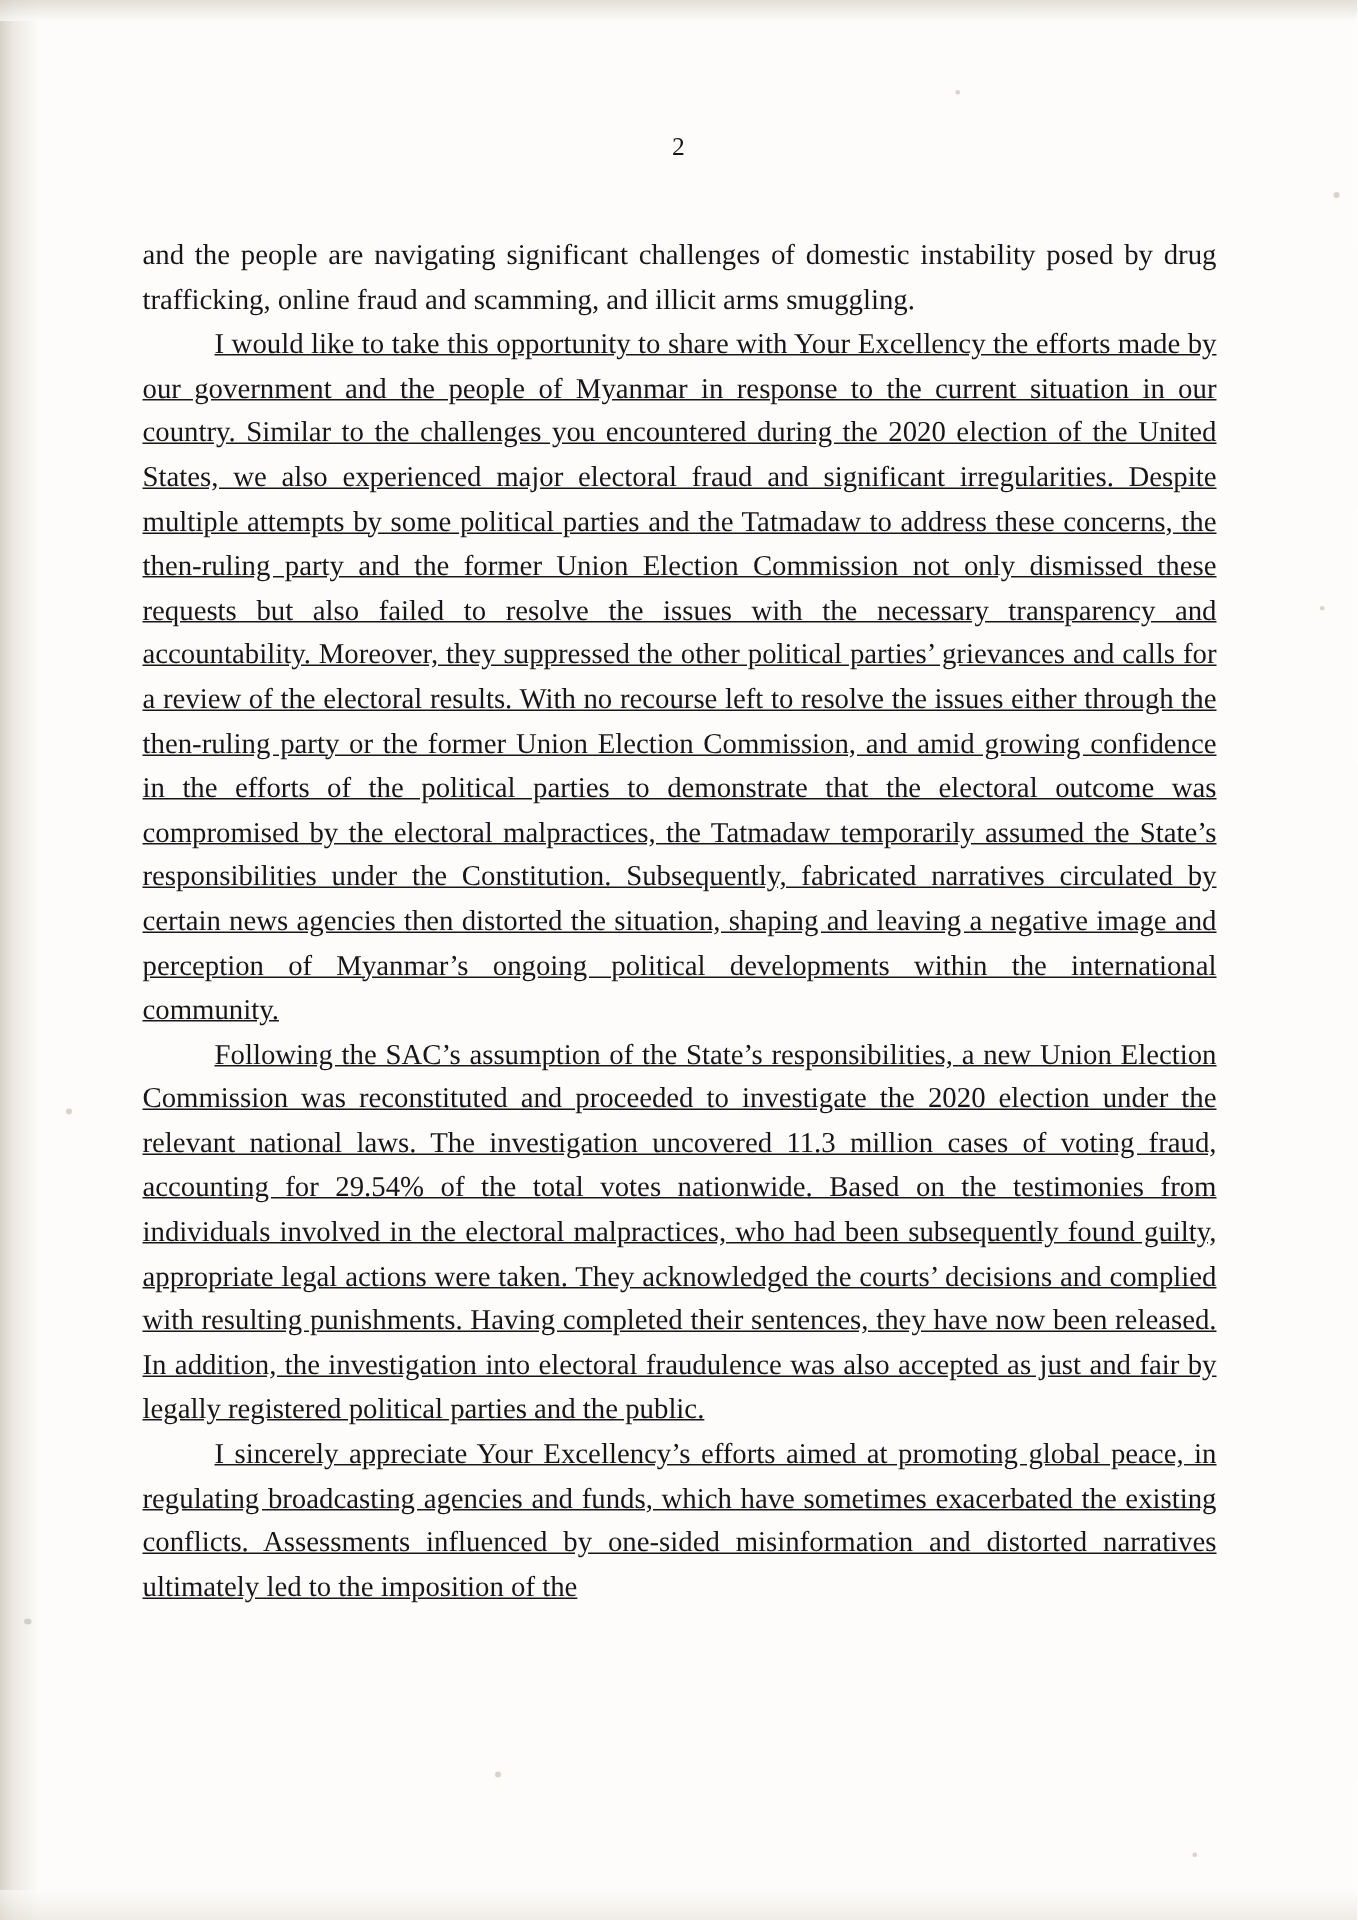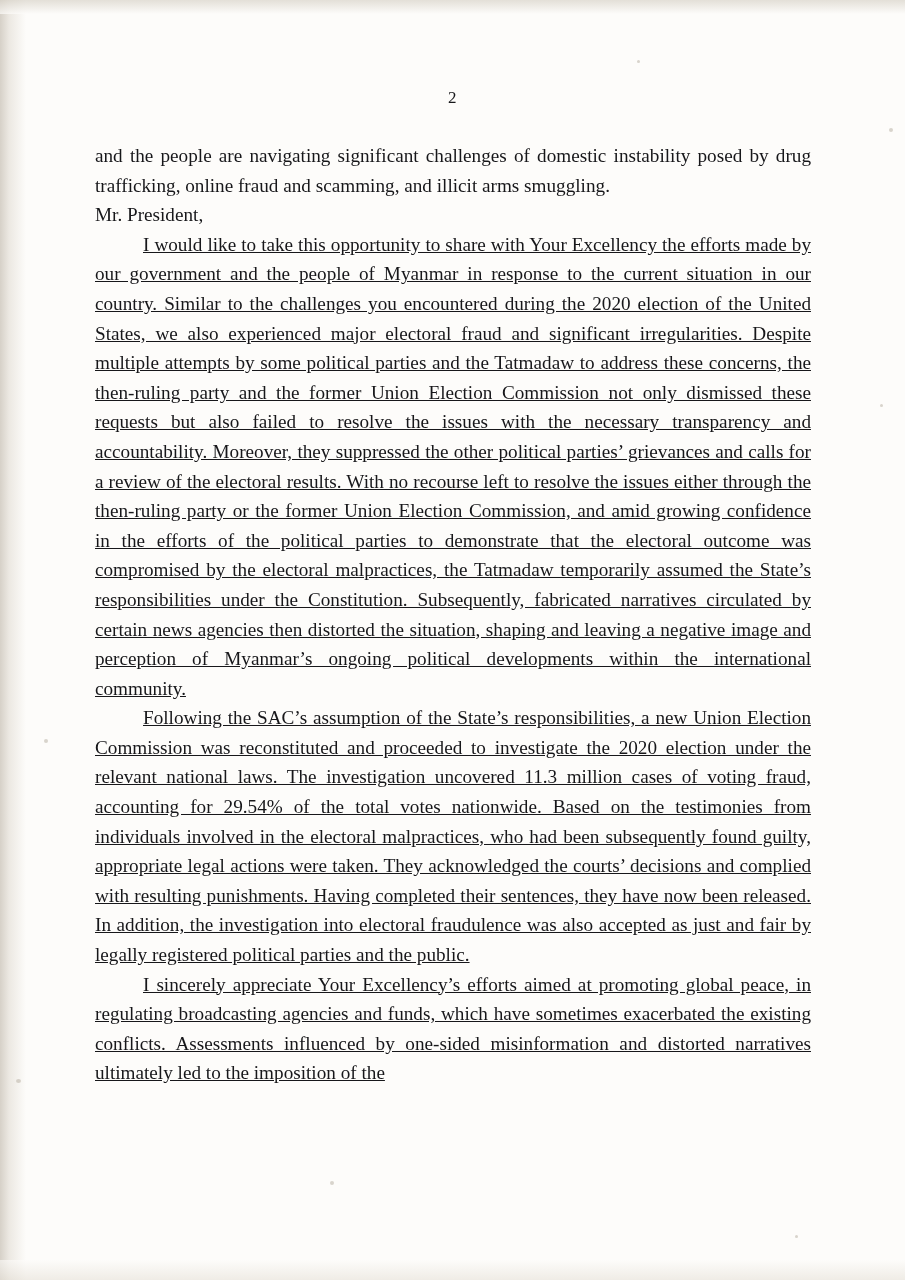--- a/index.html
+++ b/index.html
@@ -49,21 +49,21 @@
     top: 88px;
     left: 0;
     width: 100%;
     text-align: center;
     font-size: 17px;
     letter-spacing: .5px;
   }
   .body-text {
     position: absolute;
     left: 95px;
-    top: 141px;
+    top: 156px;
     width: 716px;
     font-size: 19.2px;
     line-height: 29.6px;
     text-align: justify;
     text-justify: inter-word;
   }
   .body-text p {
     margin: 0;
   }
   .indent {
@@ -88,19 +88,18 @@
   <div class="speck" style="left:880px;top:404px;width:3px;height:3px;"></div>
   <div class="speck" style="left:44px;top:739px;width:4px;height:4px;"></div>
   <div class="speck" style="left:16px;top:1079px;width:5px;height:4px;"></div>
   <div class="speck" style="left:330px;top:1181px;width:4px;height:4px;"></div>
   <div class="speck" style="left:795px;top:1235px;width:3px;height:3px;"></div>
 
   <div class="page-number">2</div>
 
   <div class="body-text">
     <p class="noindent">and the people are navigating significant challenges of domestic instability posed by drug trafficking, online fraud and scamming, and illicit arms smuggling.</p>
-    <p class="noindent">Mr. President,</p>
     <p class="indent">I would like to take this opportunity to share with Your Excellency the efforts made by our government and the people of Myanmar in response to the current situation in our country. Similar to the challenges you encountered during the 2020 election of the United States, we also experienced major electoral fraud and significant irregularities. Despite multiple attempts by some political parties and the Tatmadaw to address these concerns, the then-ruling party and the former Union Election Commission not only dismissed these requests but also failed to resolve the issues with the necessary transparency and accountability. Moreover, they suppressed the other political parties’ grievances and calls for a review of the electoral results. With no recourse left to resolve the issues either through the then-ruling party or the former Union Election Commission, and amid growing confidence in the efforts of the political parties to demonstrate that the electoral outcome was compromised by the electoral malpractices, the Tatmadaw temporarily assumed the State’s responsibilities under the Constitution. Subsequently, fabricated narratives circulated by certain news agencies then distorted the situation, shaping and leaving a negative image and perception of Myanmar’s ongoing political developments within the international community.</p>
     <p class="indent">Following the SAC’s assumption of the State’s responsibilities, a new Union Election Commission was reconstituted and proceeded to investigate the 2020 election under the relevant national laws. The investigation uncovered 11.3 million cases of voting fraud, accounting for 29.54% of the total votes nationwide. Based on the testimonies from individuals involved in the electoral malpractices, who had been subsequently found guilty, appropriate legal actions were taken. They acknowledged the courts’ decisions and complied with resulting punishments. Having completed their sentences, they have now been released. In addition, the investigation into electoral fraudulence was also accepted as just and fair by legally registered political parties and the public.</p>
     <p class="indent">I sincerely appreciate Your Excellency’s efforts aimed at promoting global peace, in regulating broadcasting agencies and funds, which have sometimes exacerbated the existing conflicts. Assessments influenced by one-sided misinformation and distorted narratives ultimately led to the imposition of the</p>
   </div>
 
 </div>
 
 </body></html>

